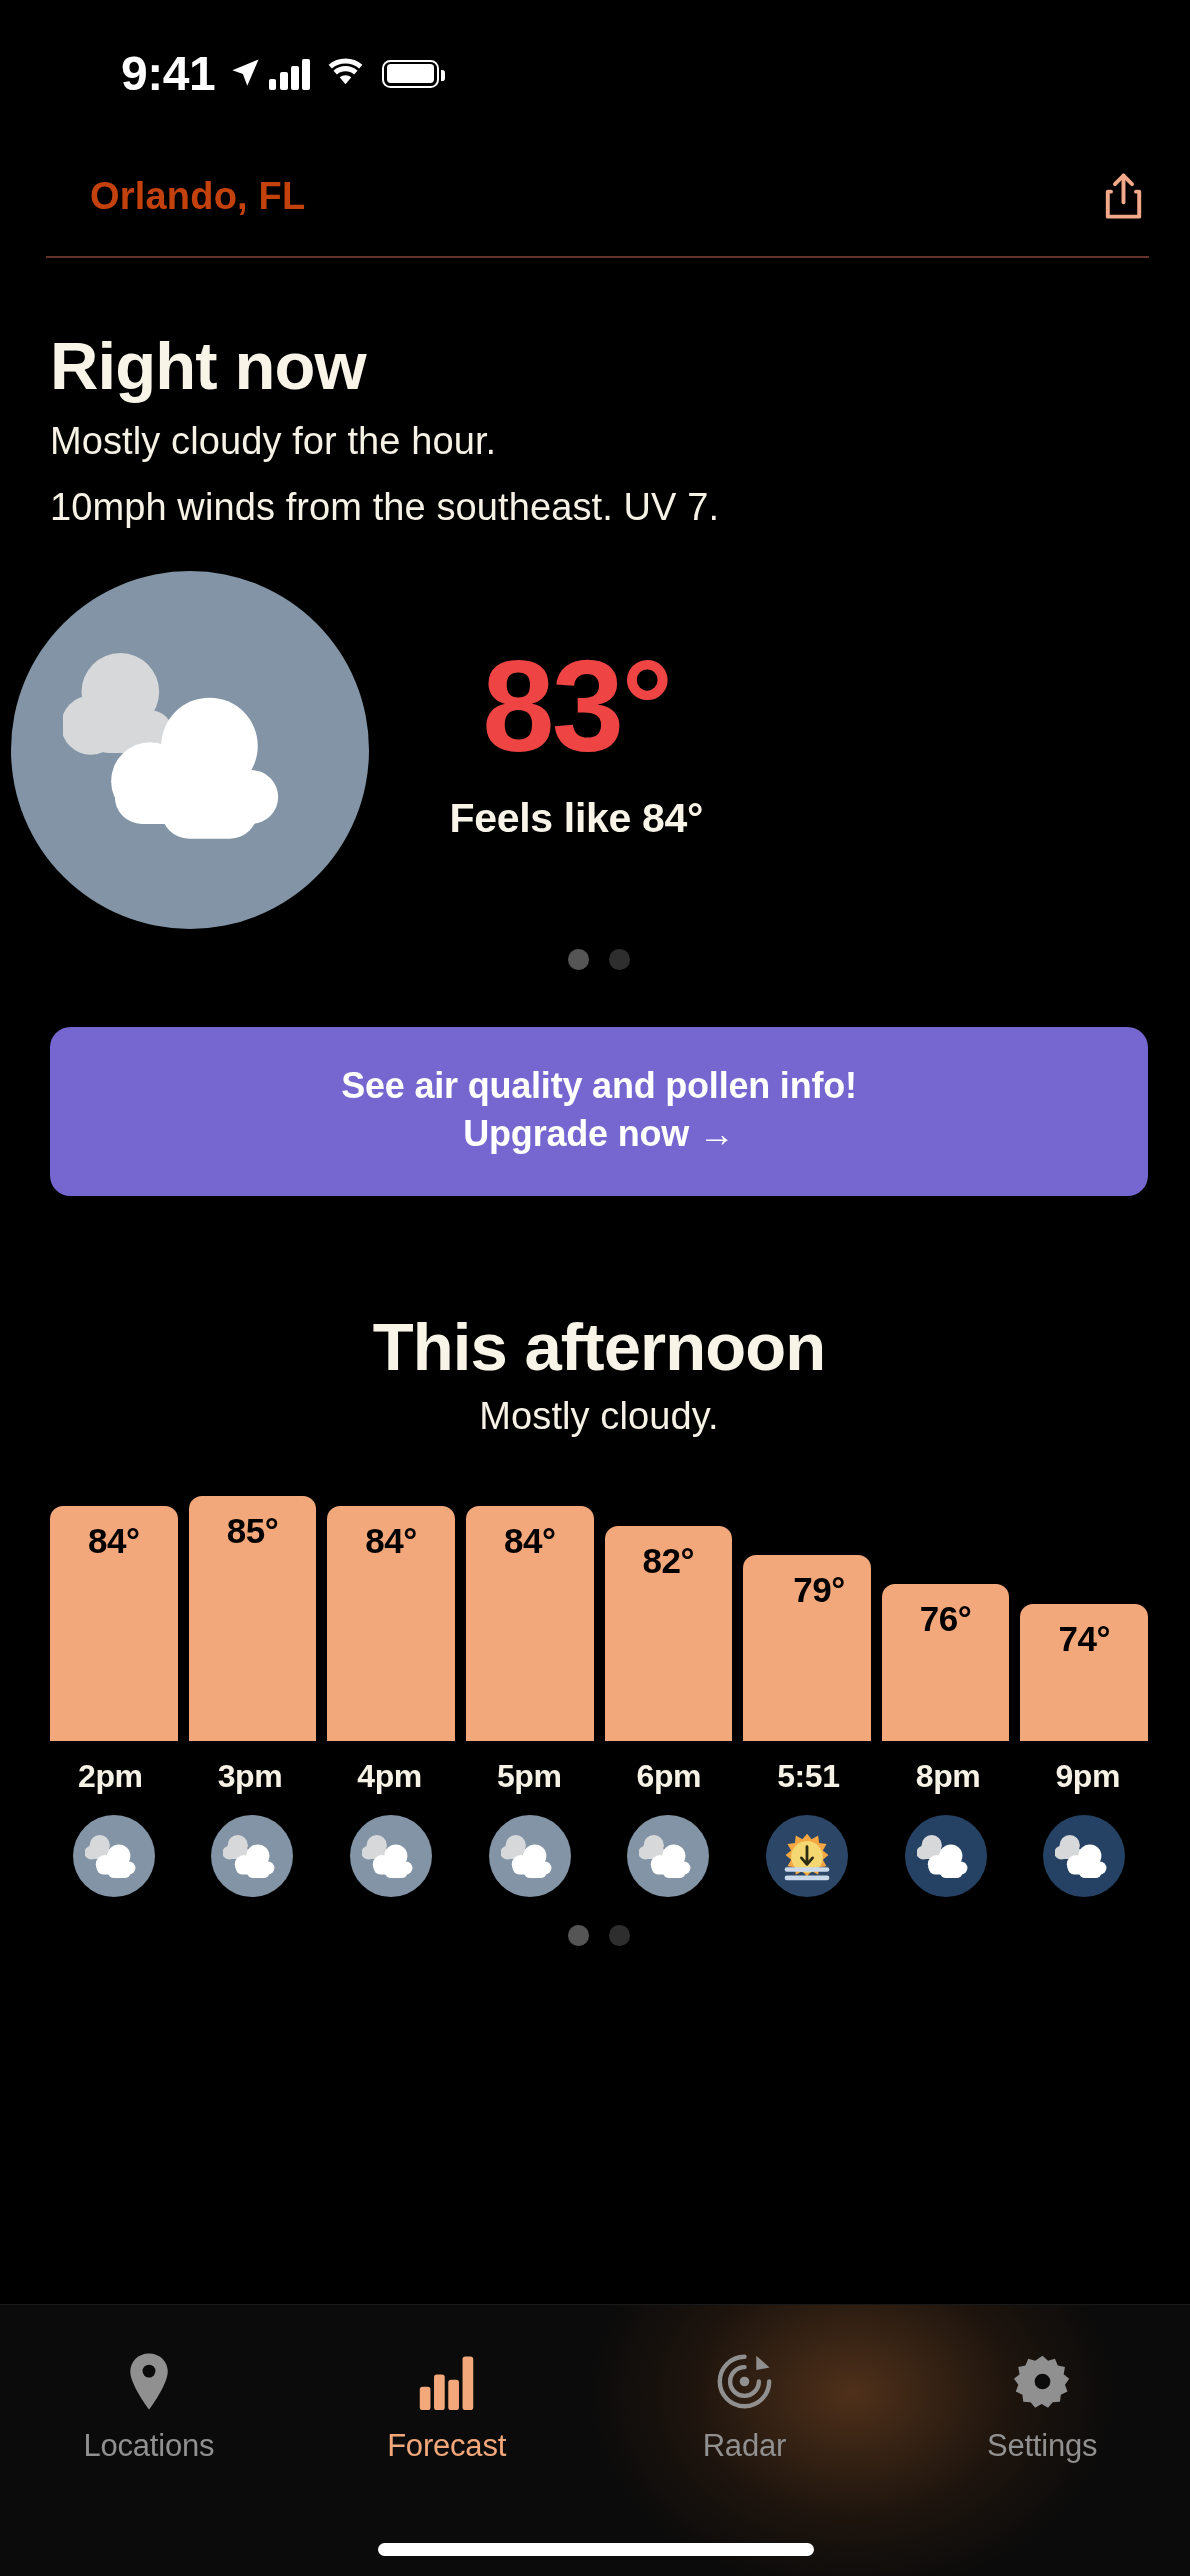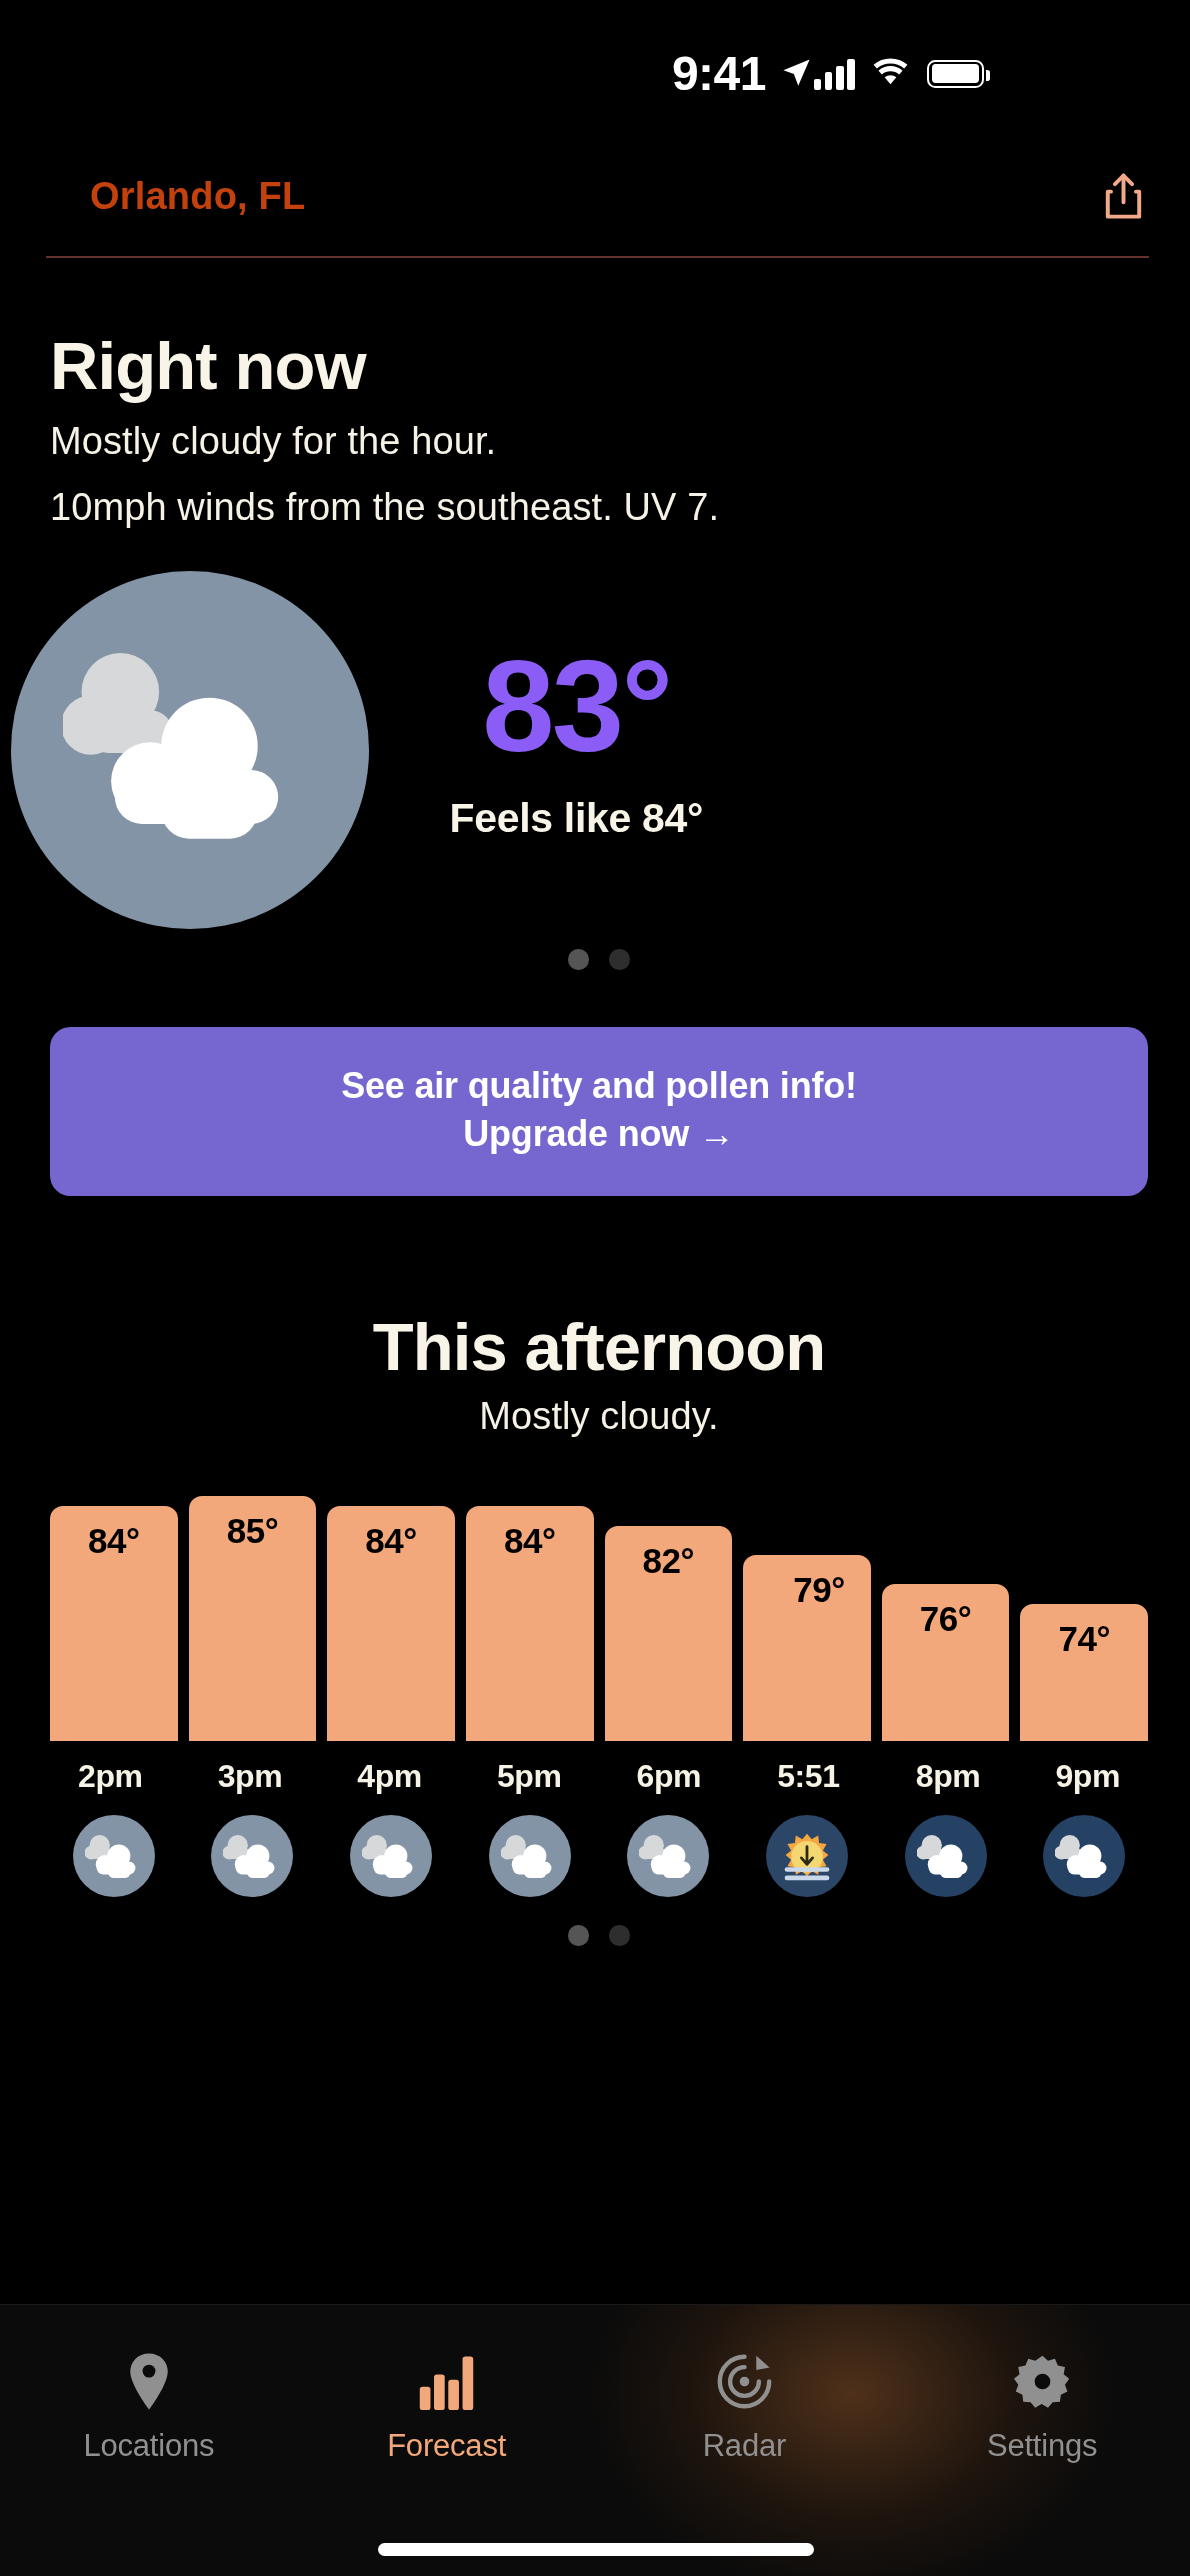--- a/index.html
+++ b/index.html
@@ -7,22 +7,23 @@
     width:1191px; height:2576px;
     background:#000;
     font-family:"Liberation Sans", sans-serif;
     overflow:hidden;
   }
   .phone { position:relative; width:1191px; height:2576px; background:#000; }
 
   
   .statusbar {
     position:absolute; top:0; left:0; width:1078px; height:121px;
-    display:flex; align-items:center; justify-content:flex-end;
+    display:flex; align-items:center; justify-content:flex-start;
     padding:0 61px 0 0;
+    gap:6px;
   }
   .sb-left { display:flex; align-items:center; gap:13px; padding-left:121px; padding-top:26px; }
   .sb-time { color:#fff; font-size:48px; font-weight:bold; letter-spacing:-0.5px; }
   .sb-right { display:flex; align-items:center; gap:16.7px; padding-top:26px; padding-right:33px; }
   .bars { display:flex; align-items:flex-end; gap:3.7px; height:32px; }
   .bars i { display:block; width:7.4px; background:#fff; border-radius:1.9px; }
   .bars i:nth-child(1){height:11px;} .bars i:nth-child(2){height:17.6px;}
   .bars i:nth-child(3){height:24px;} .bars i:nth-child(4){height:31px;}
   .battery { width:57px; height:28px; border:2.8px solid #fff; border-radius:8.3px; position:relative; padding:2.8px; }
   .battery::after { content:""; position:absolute; right:-8.3px; top:8.3px; width:4.6px; height:11px; background:#fff; border-radius:0 2.8px 2.8px 0; }
@@ -50,21 +51,21 @@
 
   
   .current-row { display:flex; align-items:center; padding:39px 0 0 0; }
   .cur-icon {
     width:358px; height:358px; border-radius:50%;
     background:#8294A5; position:relative; flex:none; margin-left:7.4px;
   }
   .cloud-back { position:absolute; left:52px; top:82px; width:148px; height:111px; }
   .cloud-front { position:absolute; left:89px; top:121px; width:206px; height:158px; }
   .cur-temps { margin-left:80px; display:flex; flex-direction:column; align-items:center; padding-bottom:16.7px; }
-  .cur-temp { color:#8b5cf6; font-size:130px; font-weight:bold; line-height:1; letter-spacing:-2.8px; }
+  .cur-temp { color:#ef4444; font-size:130px; font-weight:bold; line-height:1; letter-spacing:-2.8px; }
   .cur-feels { color:#F9F4E8; font-size:41px; font-weight:bold; margin-top:24px; letter-spacing:-0.3px; }
 
   .dots { display:flex; gap:20.4px; justify-content:center; margin-top:20.4px; }
   .dots span { width:20.4px; height:20.4px; border-radius:50%; display:block; }
   .dot-on { background:#555555; }
   .dot-off { background:#2e2e2e; }
 
   
   .banner {
     margin:57px 46px 0 46px; background:#7567CF; border-radius:20.4px;

